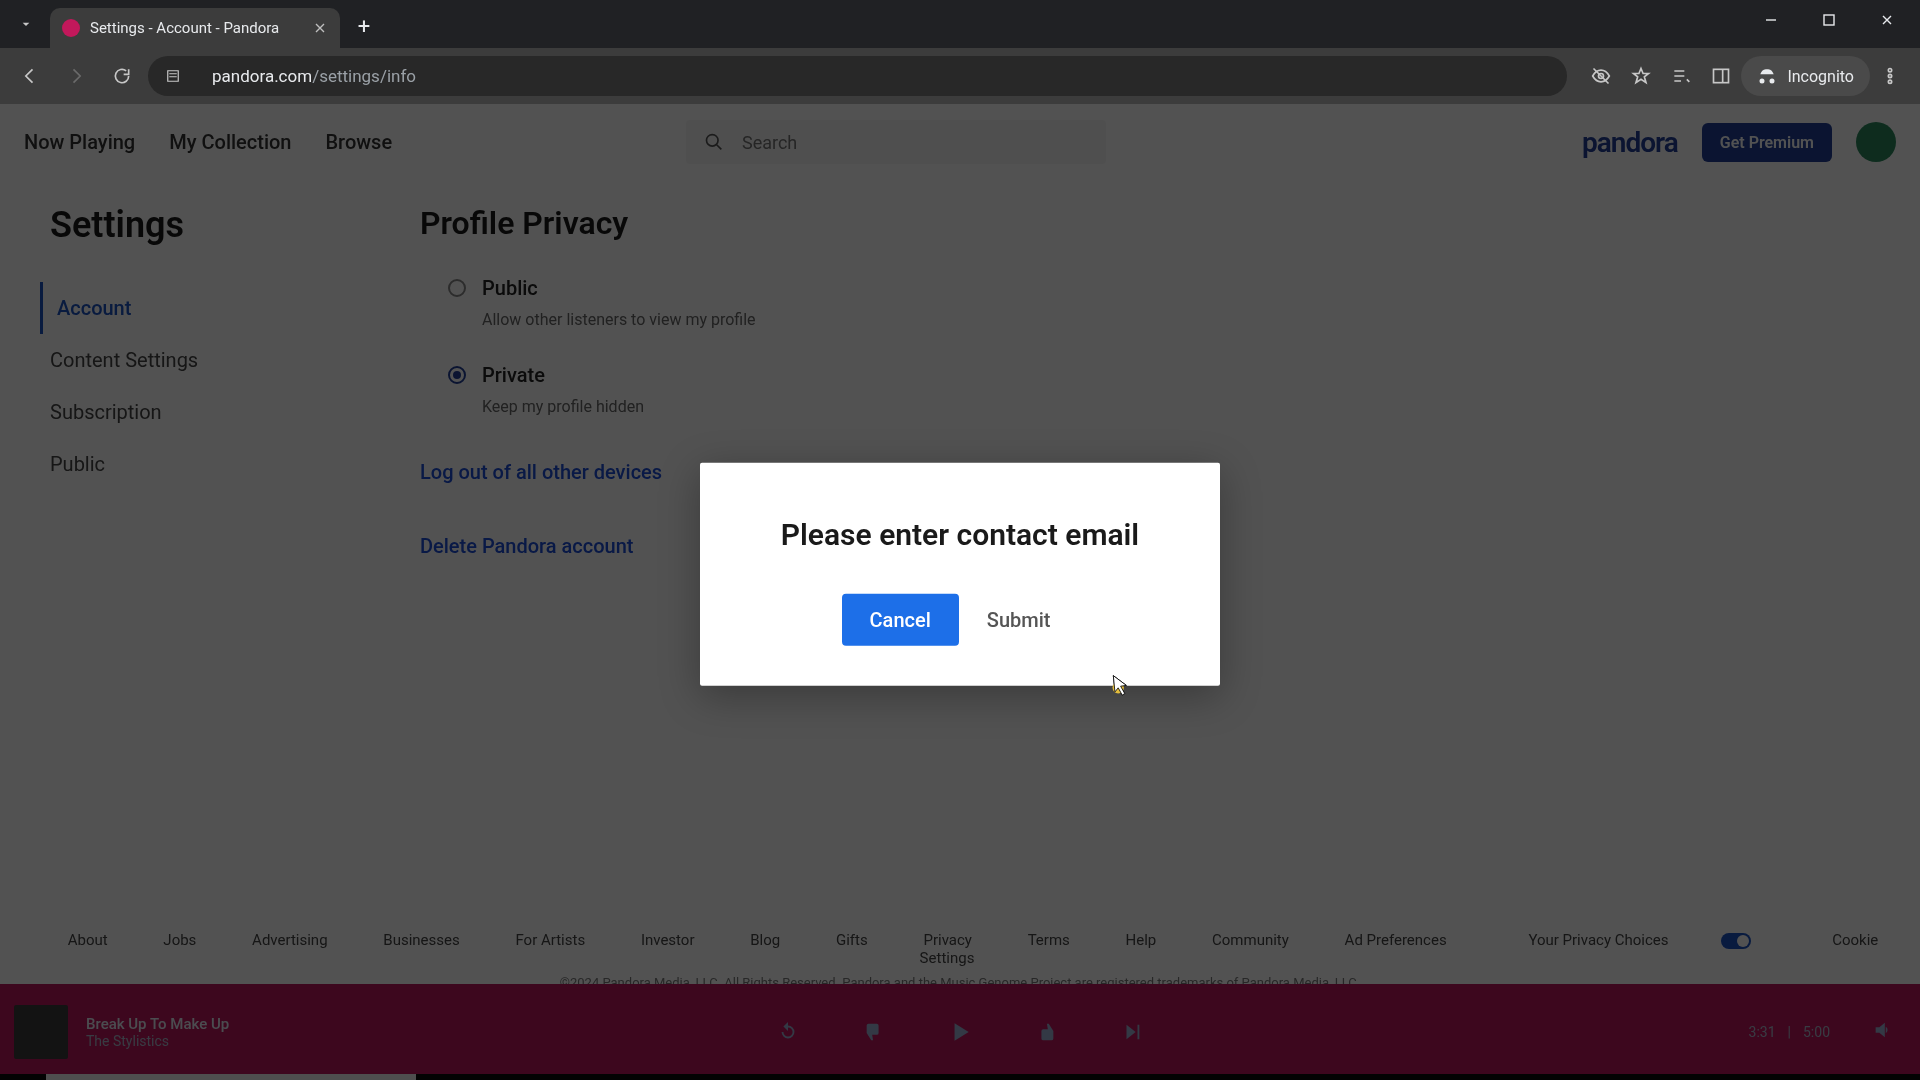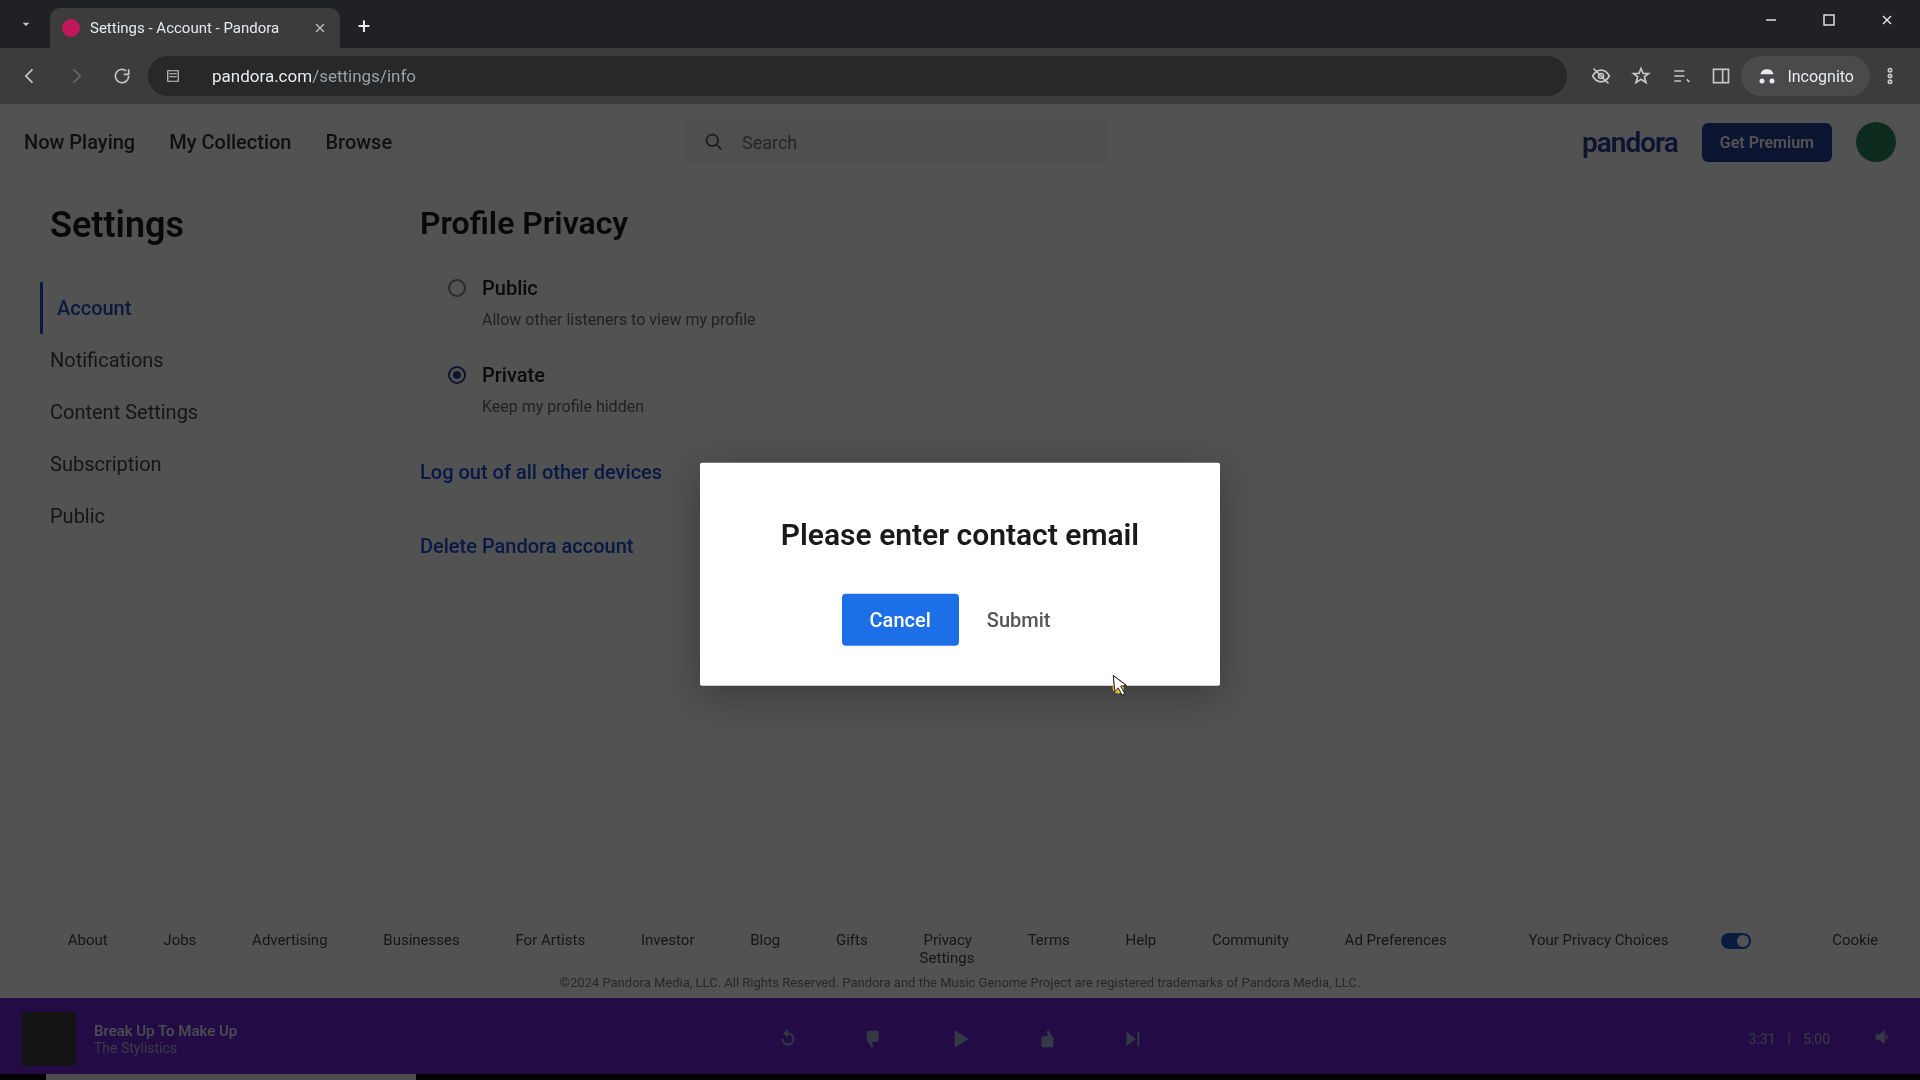--- a/index.html
+++ b/index.html
@@ -182,24 +182,24 @@
     display:inline-block; width:30px; height:16px; border-radius:8px; background:#1d54c4;
     position:relative; vertical-align:middle; margin-left:4px;
   }
   .footer .toggle::after {
     content:""; position:absolute; right:2px; top:2px; width:12px; height:12px; border-radius:50%; background:#fff;
   }
   .footer .copyright { margin-top:8px; font-size:13px; color:#7a7a7a; }
 
   
   .player {
-    position:absolute; bottom:0; left:0; right:0; height:82px;
-    background:#6d28d9;
+    position:absolute; bottom:0; left:0; right:0; height:96px;
+    background:#be185d;
     display:flex; align-items:center;
-    padding:0 22px;
+    padding:0 14px;
     gap:18px;
     color:#cdd6e8;
     z-index:20;
   }
   .player .art {
     width:54px; height:54px; background:#3b3b3b; border-radius:2px;
   }
   .player .meta { display:flex; flex-direction:column; font-size:15px; }
   .player .title { color:#e8edf7; font-weight:500; }
   .player .artist { color:#aeb8d0; font-size:14px; }
@@ -393,21 +393,20 @@
       <span class="pandora-logo">pandora</span>
       <button class="get-premium">Get Premium</button>
       <div class="avatar"></div>
     </div>
   </div>
 
   <div class="settings-area">
     <div class="settings-sidebar">
       <h1>Settings</h1>
       <div class="item active">Account</div>
-      <div class="item">Notifications</div>
       <div class="item">Content Settings</div>
       <div class="item">Subscription</div>
       <div class="item">Public</div>
     </div>
 
     <div class="settings-main">
       <h2>Profile Privacy</h2>
 
       <div class="radio-row">
         <div class="label">

